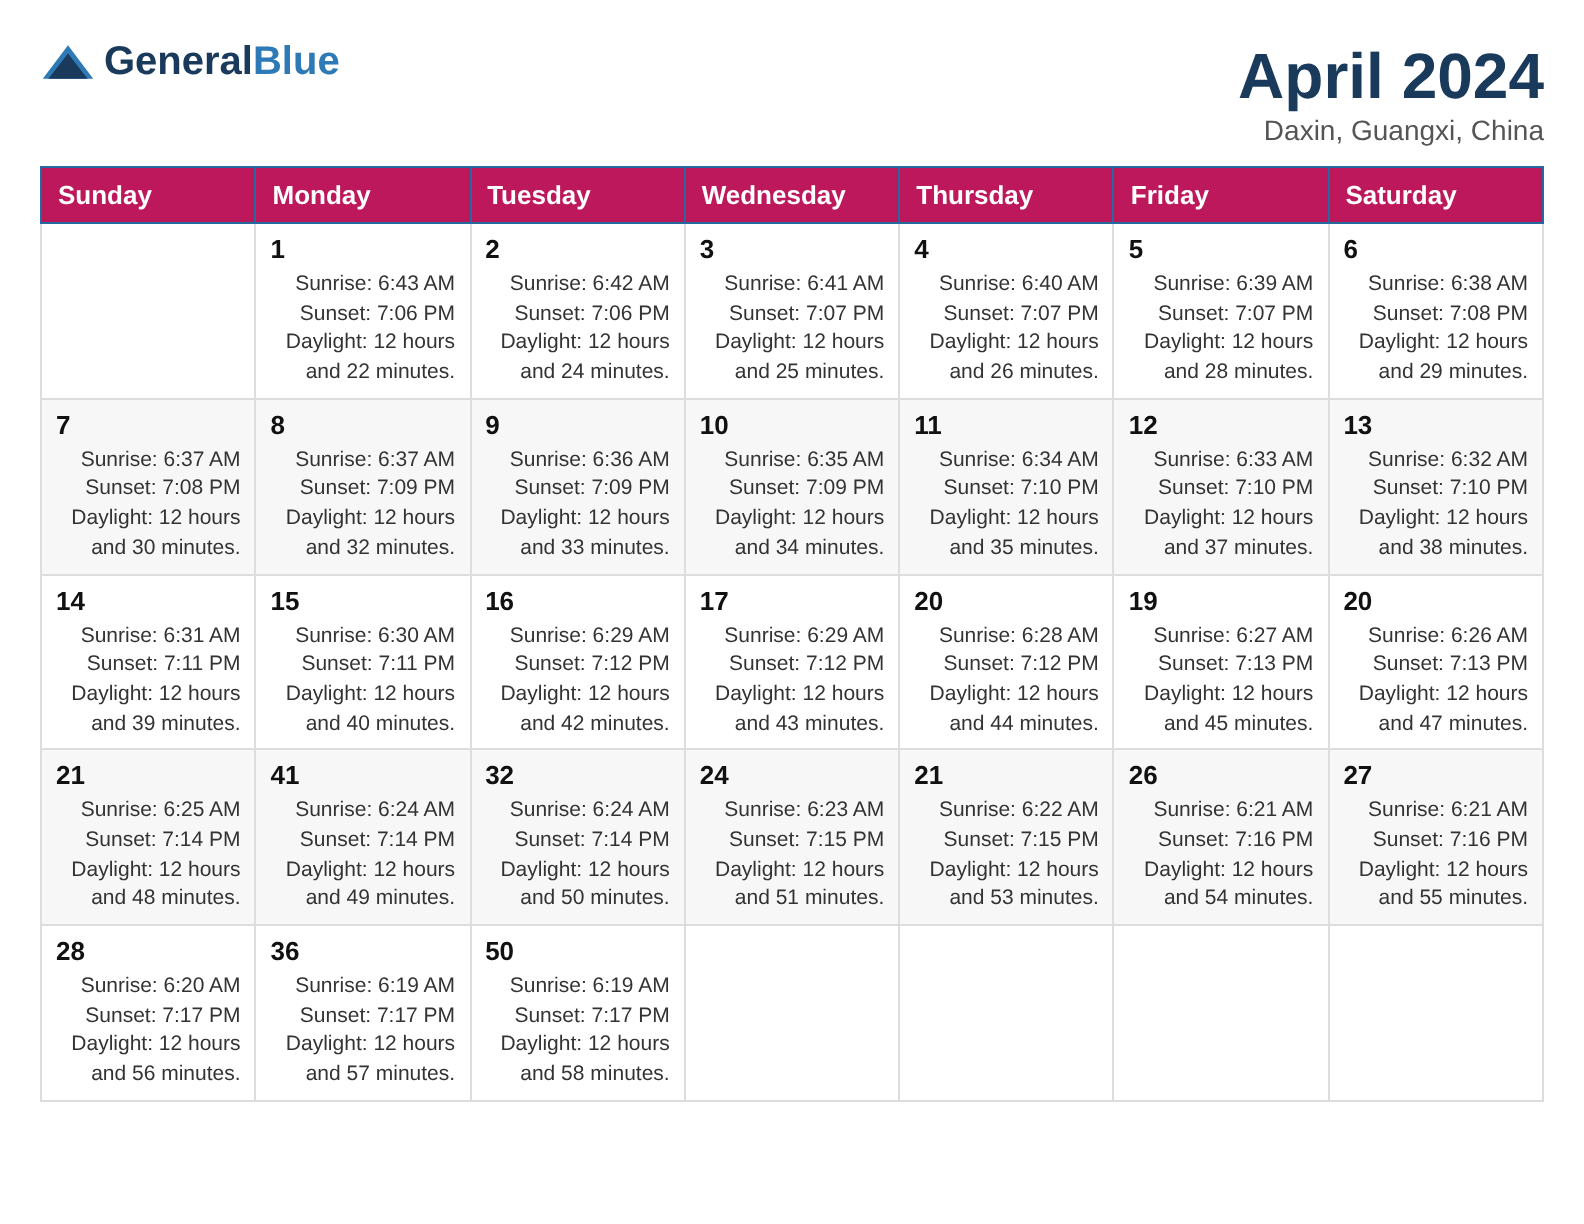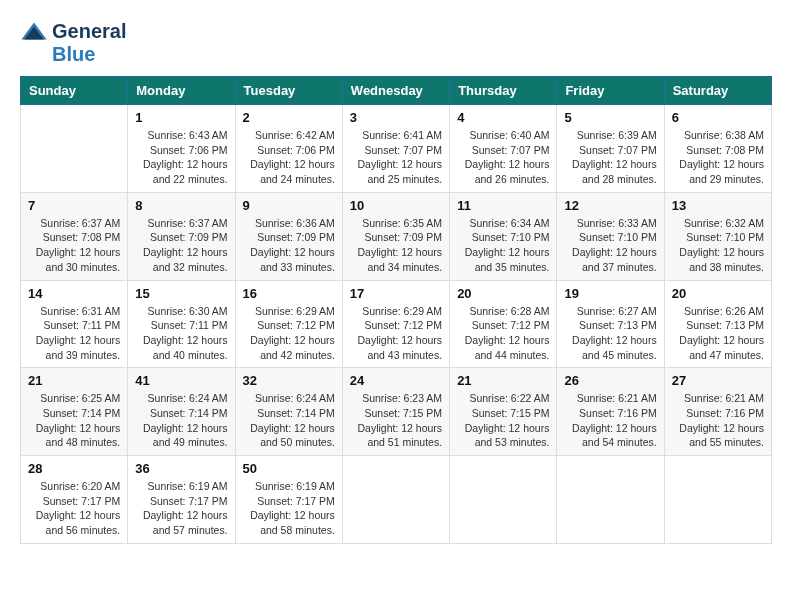--- a/index.html
+++ b/index.html
@@ -11,21 +11,21 @@
       padding: 20px;
     }
     .header-area {
       display: flex;
       justify-content: space-between;
       align-items: flex-start;
       margin-bottom: 10px;
     }
     .logo {
       display: flex;
-      flex-direction: column;
+      flex-direction: row;
       align-items: flex-start;
     }
     .logo-icon {
       width: 28px;
       height: 20px;
       margin-bottom: 2px;
     }
     .logo-row {
       display: flex;
       align-items: center;
@@ -42,21 +42,21 @@
     .location {
       font-size: 14px;
       color: #555;
     }
     .calendar {
       width: 100%;
       border-collapse: collapse;
       border: 1px solid #ccc;
     }
     .calendar th {
-      background: #0f766e;
+      background: #be185d;
       color: #fff;
       text-align: left;
       padding: 6px 8px;
       font-size: 13px;
       border: 1px solid #2668a0;
     }
     .calendar td {
       vertical-align: top;
       padding: 5px 7px;
       border: 1px solid #ddd;
@@ -90,21 +90,25 @@
 
 <div class="header-area">
   <div class="logo">
     <div class="logo-row">
       <svg class="logo-icon" viewBox="0 0 40 28" xmlns="http://www.w3.org/2000/svg">
         <polygon points="20,2 38,26 2,26" fill="#2e7ab6"></polygon>
         <polygon points="20,8 34,26 6,26" fill="#1a3a5c"></polygon>
       </svg>
       <span style="font-size:20px;font-weight:bold;color:#1a3a5c;">General</span>
     </div>
-    <span style="font-size:20px;font-weight:bold;color:#2e7ab6;margin-left:32px;">Blue</span>
+    <span style="font-size:20px;font-weight:bold;color:#2e7ab6;">Blue</span>
+  </div>
+  <div class="title-area">
+    <div class="month-title">April 2024</div>
+    <div class="location">Daxin, Guangxi, China</div>
   </div>
 </div>
 
 <table class="calendar">
   <thead>
     <tr>
     <th>Sunday</th>
         <th>Monday</th>
         <th>Tuesday</th>
         <th>Wednesday</th>

